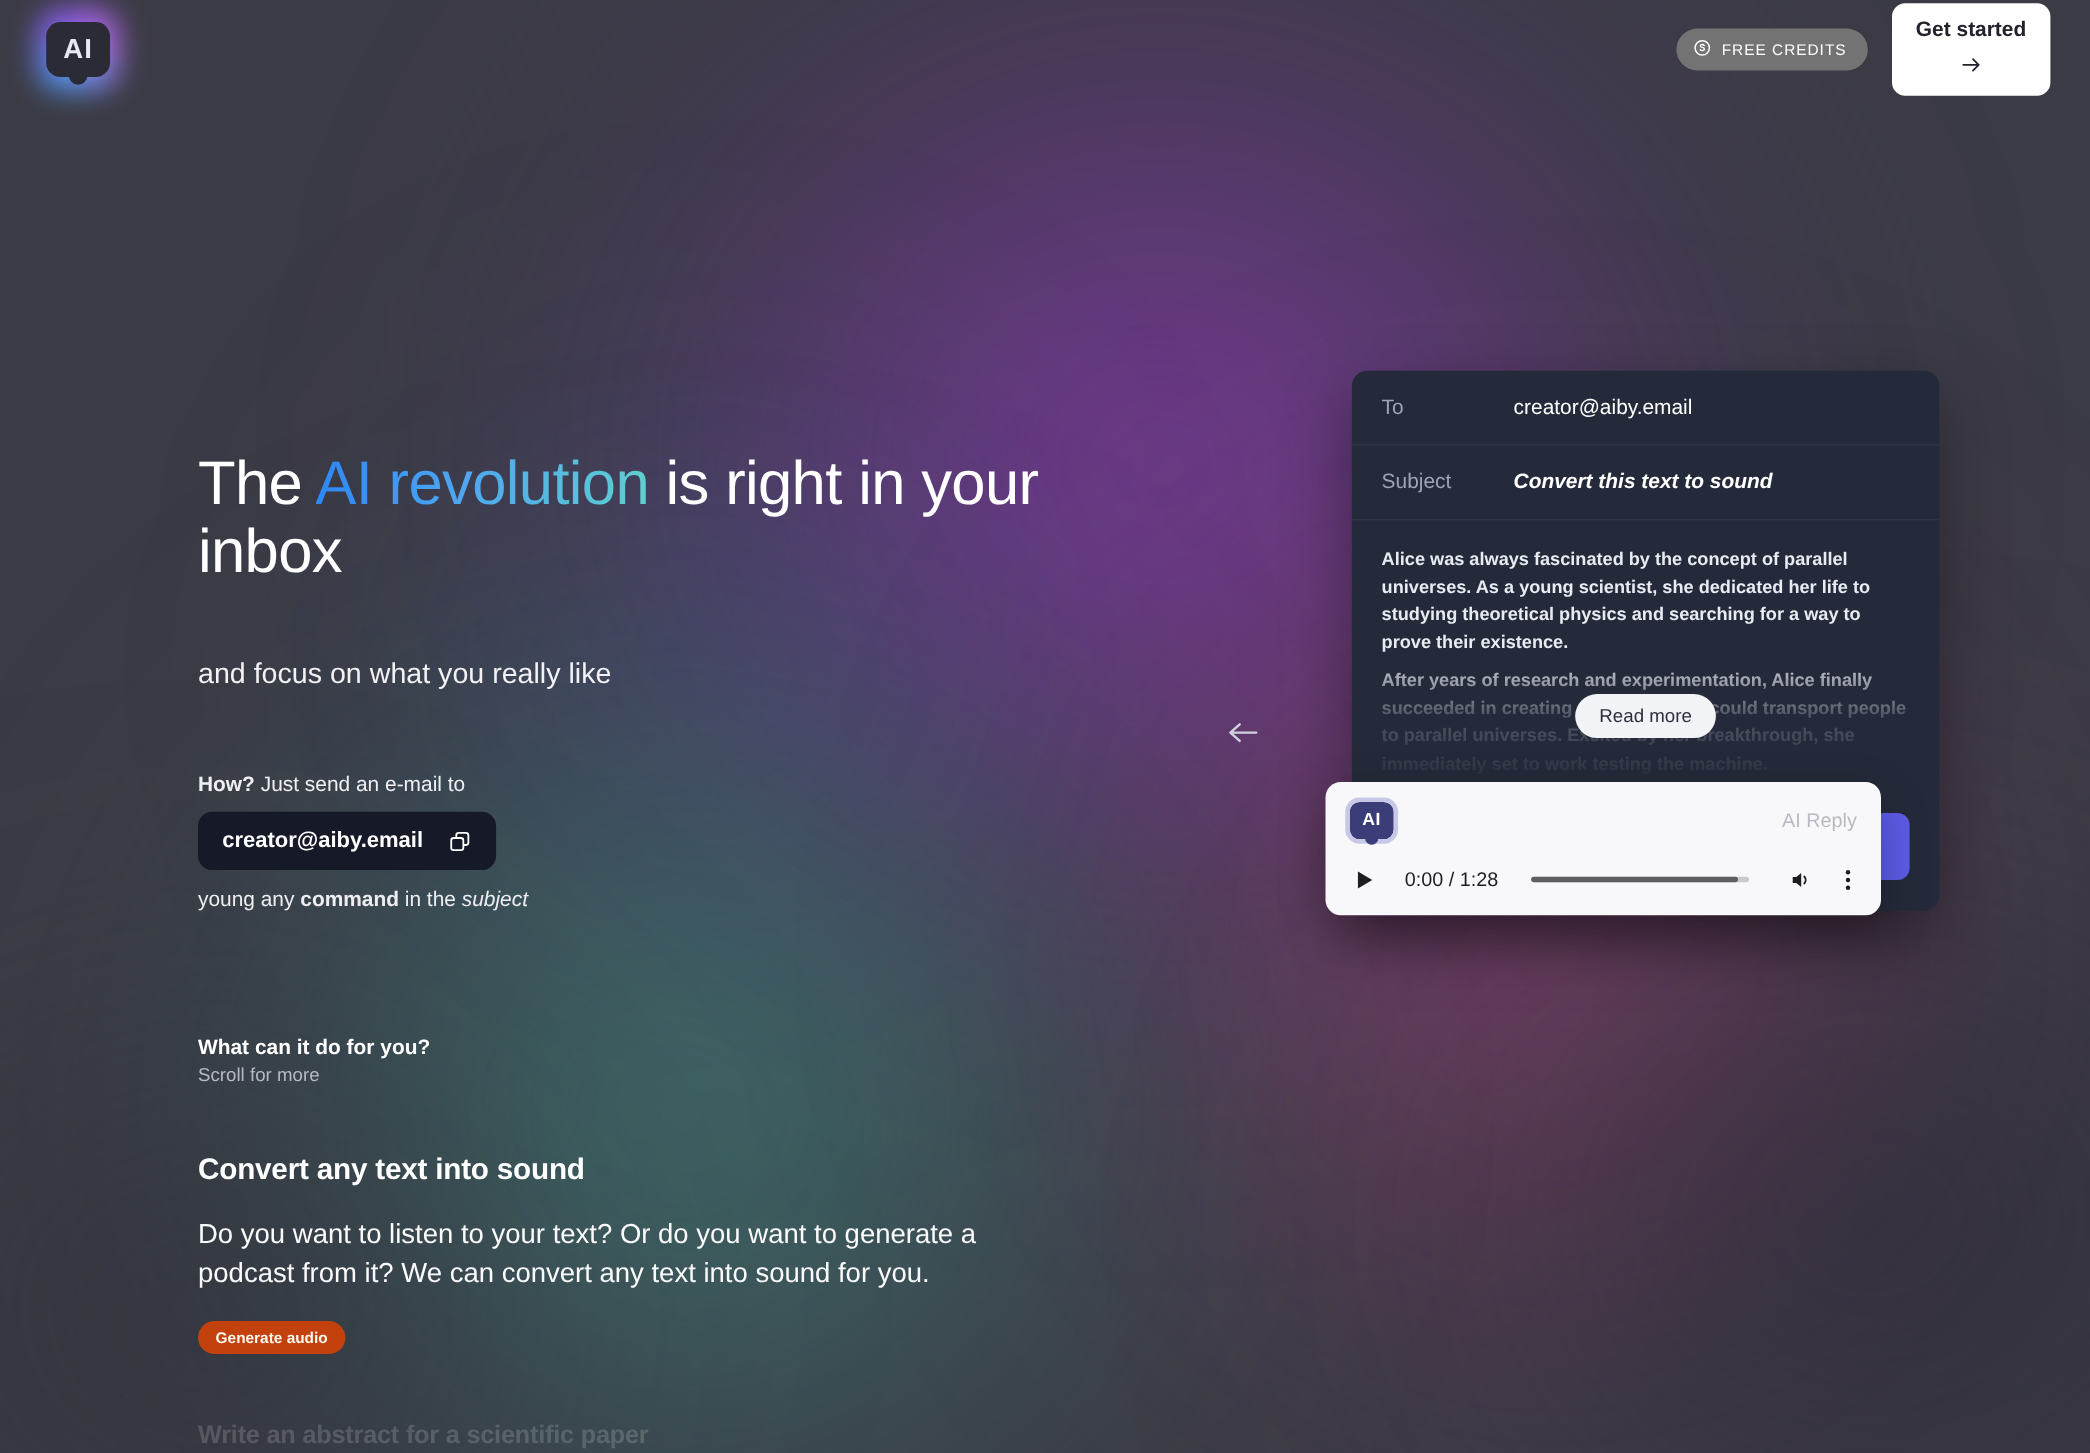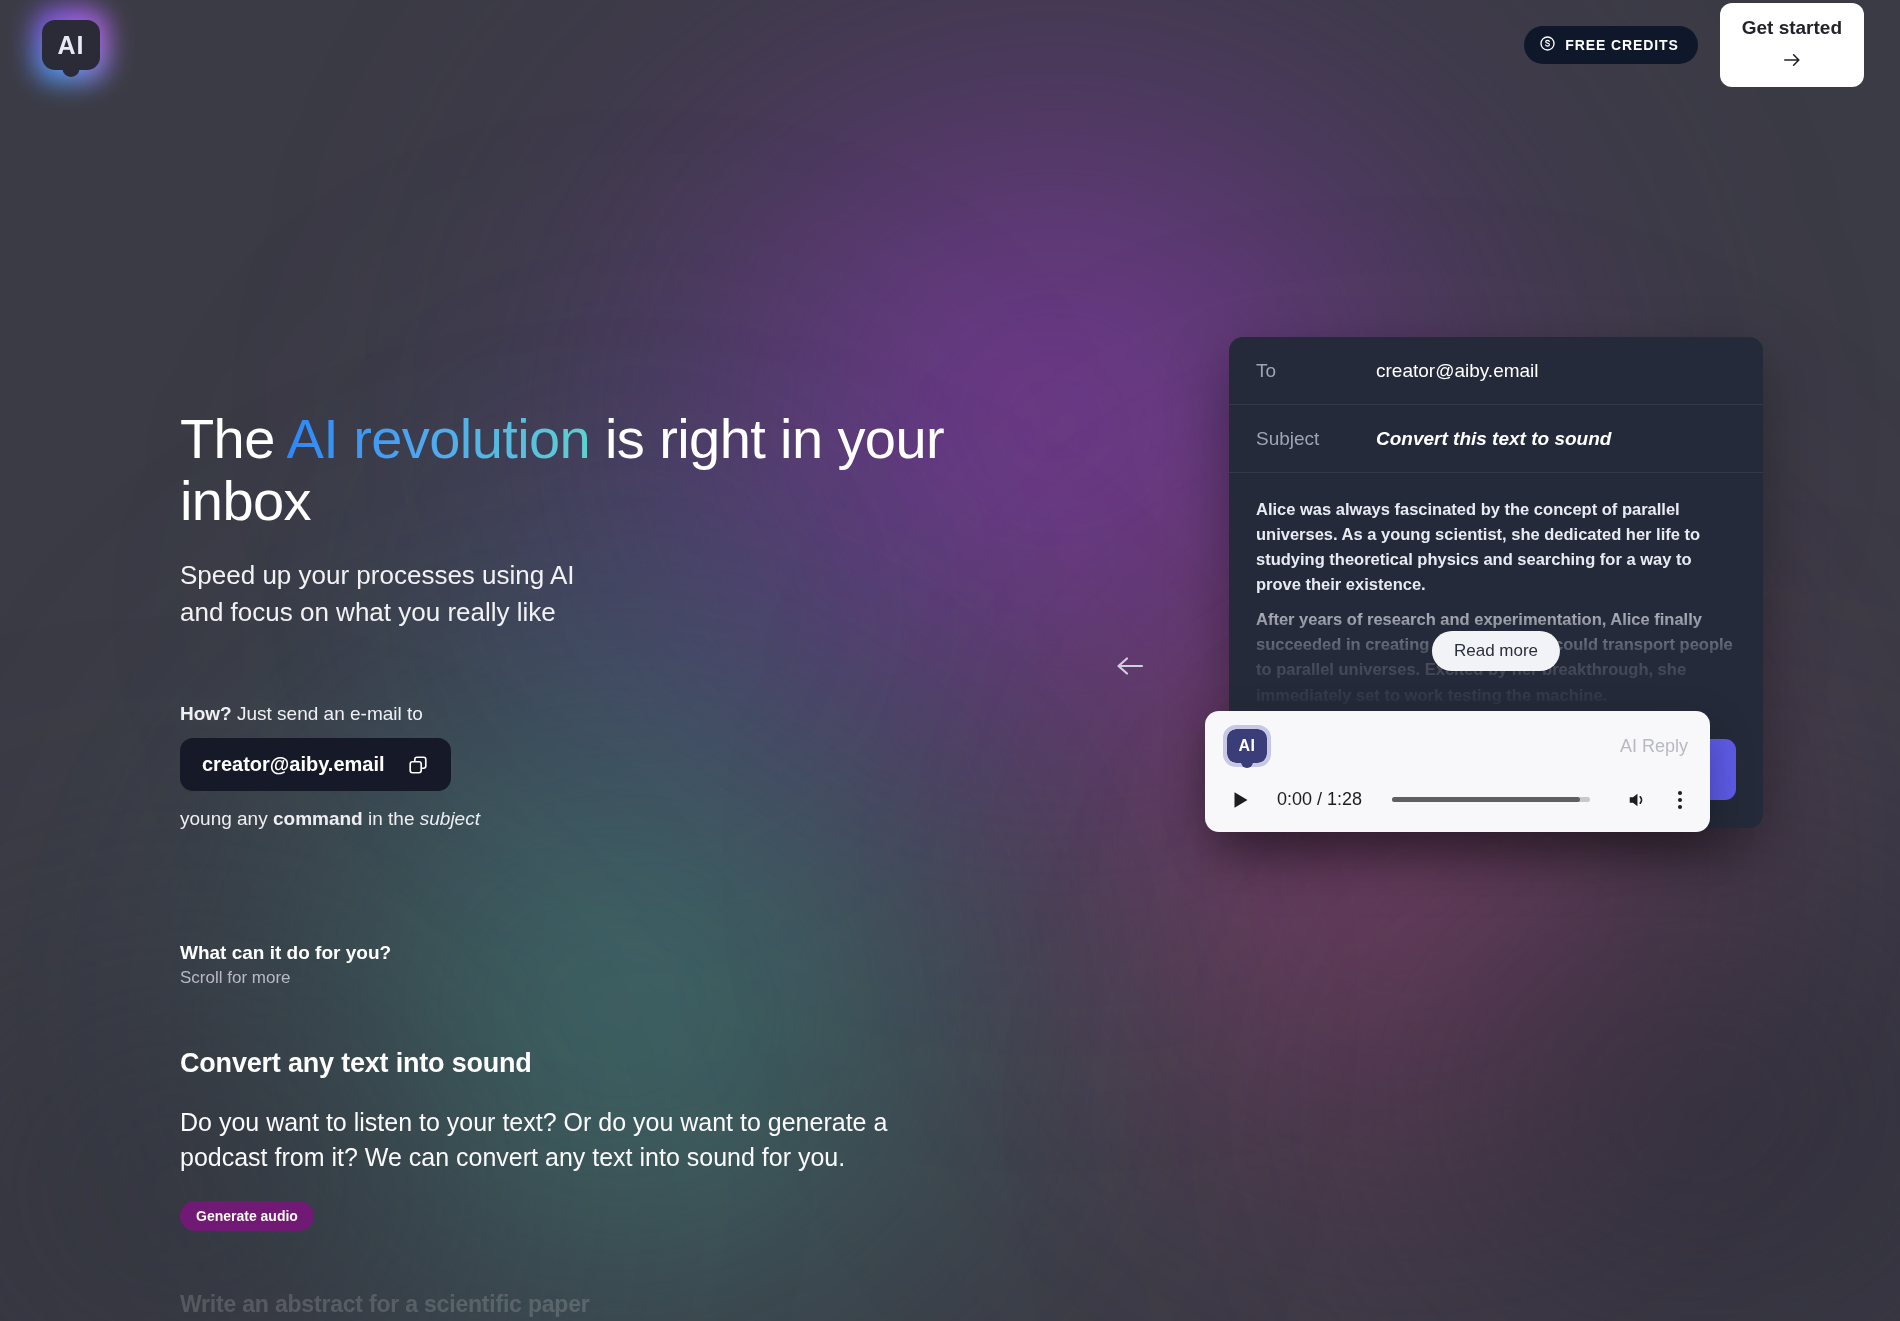--- a/index.html
+++ b/index.html
@@ -111,28 +111,28 @@
   .header-actions {
     margin-left: auto;
     display: flex;
     align-items: center;
     gap: 22px;
   }
   #free-credits-button {
     display: inline-flex;
     align-items: center;
     gap: 9px;
-    background: #0f172a;
+    background: #737373;
     color: #fff;
     border: none;
     border-radius: 999px;
     padding: 9px 19px 9px 15px;
     font-family: "Liberation Sans", sans-serif;
     font-size: 14px;
-    font-weight: bold;
+    font-weight: normal;
     letter-spacing: 0.9px;
     cursor: pointer;
   }
   #get-started-button {
     display: inline-flex;
     align-items: center;
     gap: 12px;
     background: #ffffff;
     color: #22222c;
     border: none;
@@ -227,21 +227,21 @@
   #feature-desc {
     margin-top: 26px;
     font-size: 25px;
     line-height: 1.4;
     color: #fafafc;
     max-width: 790px;
   }
   #generate-audio-badge {
     display: inline-block;
     margin-top: 26px;
-    background: #701a75;
+    background: #c2410c;
     color: #fff8ef;
     font-size: 14px;
     font-weight: bold;
     border-radius: 999px;
     padding: 7px 16px;
     cursor: pointer;
   }
 
   #next-feature-title {
     margin-top: 60px;
@@ -474,21 +474,21 @@
           </svg>
         </span>
       </button>
     </div>
   </header>
 
   <section id="hero-left">
     <h1 id="hero-title"><span>The </span><span id="hero-title-accent">AI revolution</span><span> is right in your inbox</span></h1>
 
     <p id="hero-subtitle">
-      <span>Speed up your processes using AI</span><br>
+      <br>
       <span>and focus on what you really like</span>
     </p>
 
     <div id="how-block">
       <p id="how-line"><b>How?</b><span> Just send an e-mail to</span></p>
 
       <div id="email-copy-chip">
         <span class="email-text">creator@aiby.email</span>
         <span class="copy-icon">
           <svg width="22" height="22" viewBox="0 0 24 24" fill="none">

